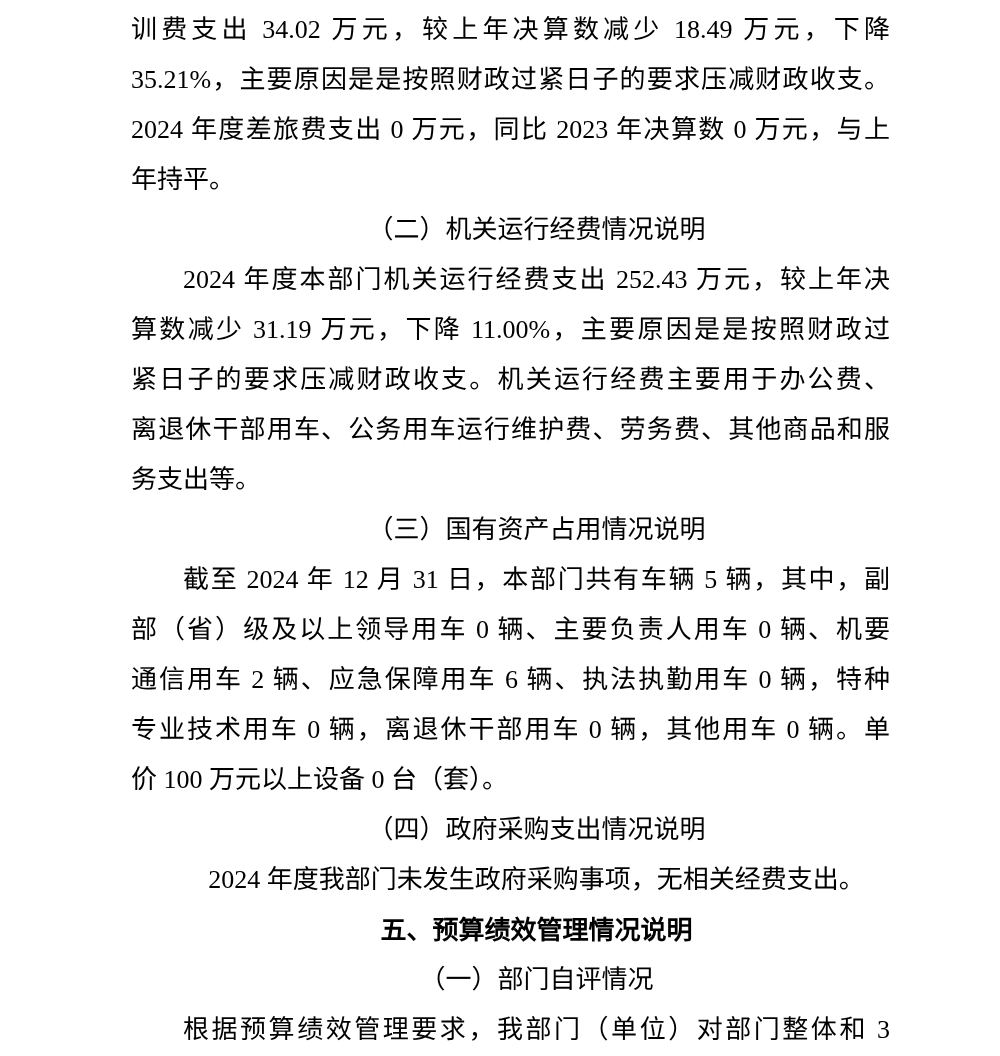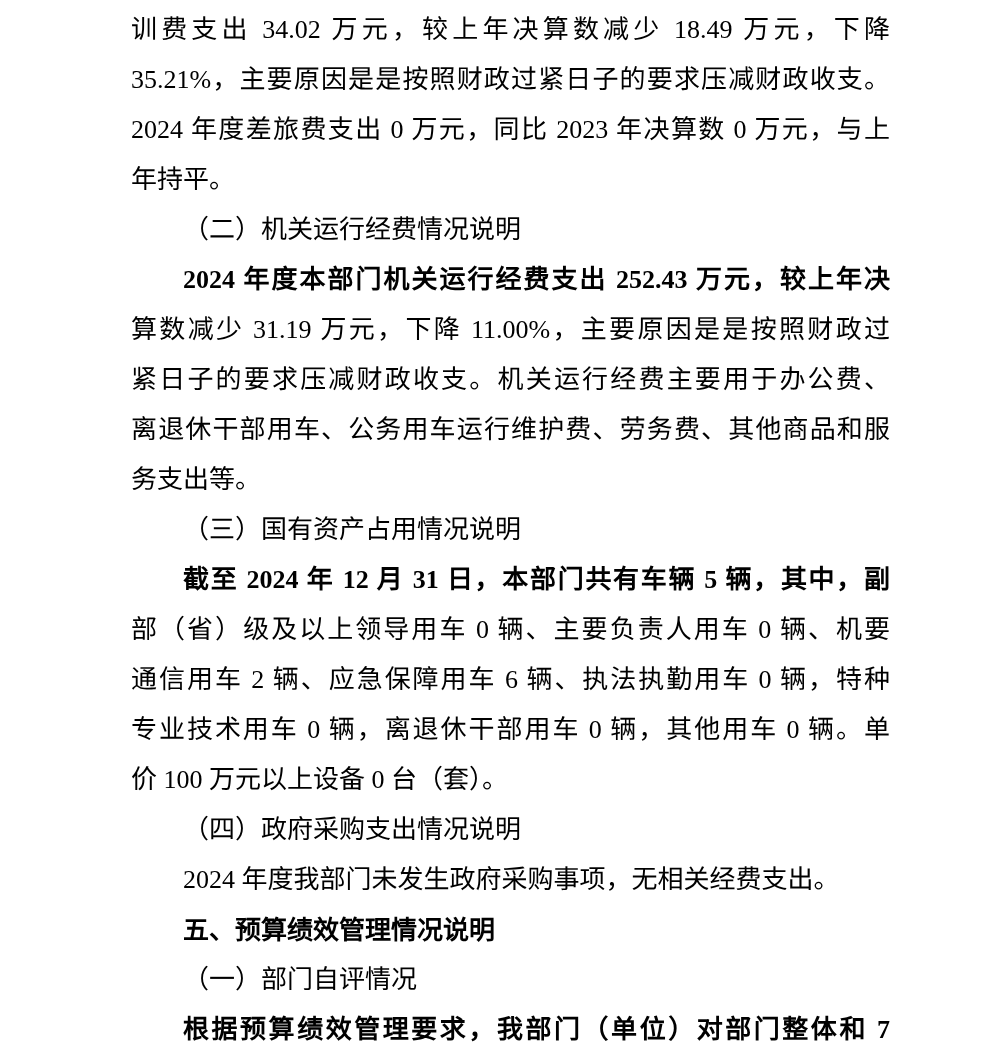--- a/index.html
+++ b/index.html
@@ -30,25 +30,25 @@
     color: #000000;
   }
   .line.justify {
     white-space: normal;
     text-align: justify;
     text-align-last: justify;
     text-justify: inter-ideograph;
   }
   .line.indent {
     padding-left: 52px;
+    text-align: center;
   }
   .line.indent.justify {
     padding-left: 0;
     text-indent: 52px;
-    font-weight: bold;
   }
   .line.bold {
     font-family: "Liberation Sans", "DejaVu Sans", sans-serif;
     font-weight: bold;
   }
 </style>
 </head>
 <body>
 
 <div class="page">
@@ -65,14 +65,14 @@
   <div class="line indent">（三）国有资产占用情况说明</div>
   <div class="line indent justify">截至 2024 年 12 月 31 日，本部门共有车辆 5 辆，其中，副</div>
   <div class="line justify">部（省）级及以上领导用车 0 辆、主要负责人用车 0 辆、机要</div>
   <div class="line justify">通信用车 2 辆、应急保障用车 6 辆、执法执勤用车 0 辆，特种</div>
   <div class="line justify">专业技术用车 0 辆，离退休干部用车 0 辆，其他用车 0 辆。单</div>
   <div class="line">价 100 万元以上设备 0 台（套）。</div>
   <div class="line indent">（四）政府采购支出情况说明</div>
   <div class="line indent">2024 年度我部门未发生政府采购事项，无相关经费支出。</div>
   <div class="line indent bold">五、预算绩效管理情况说明</div>
   <div class="line indent">（一）部门自评情况</div>
-  <div class="line indent justify">根据预算绩效管理要求，我部门（单位）对部门整体和 7</div>
+  <div class="line indent justify">根据预算绩效管理要求，我部门（单位）对部门整体和 3</div>
 </div>
 
 </body></html>

